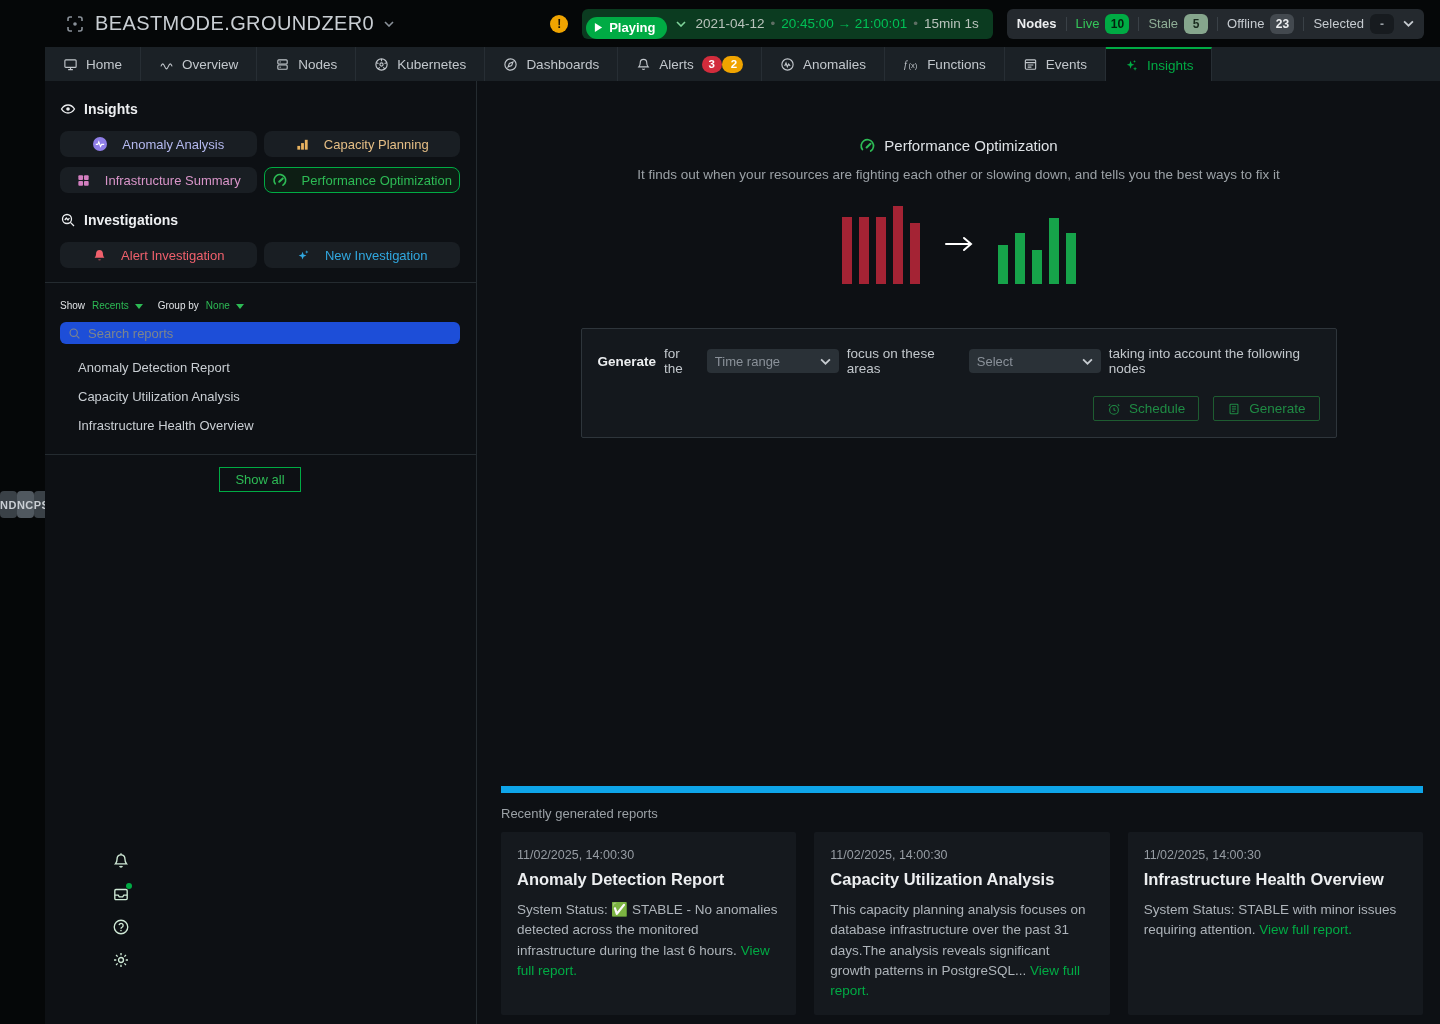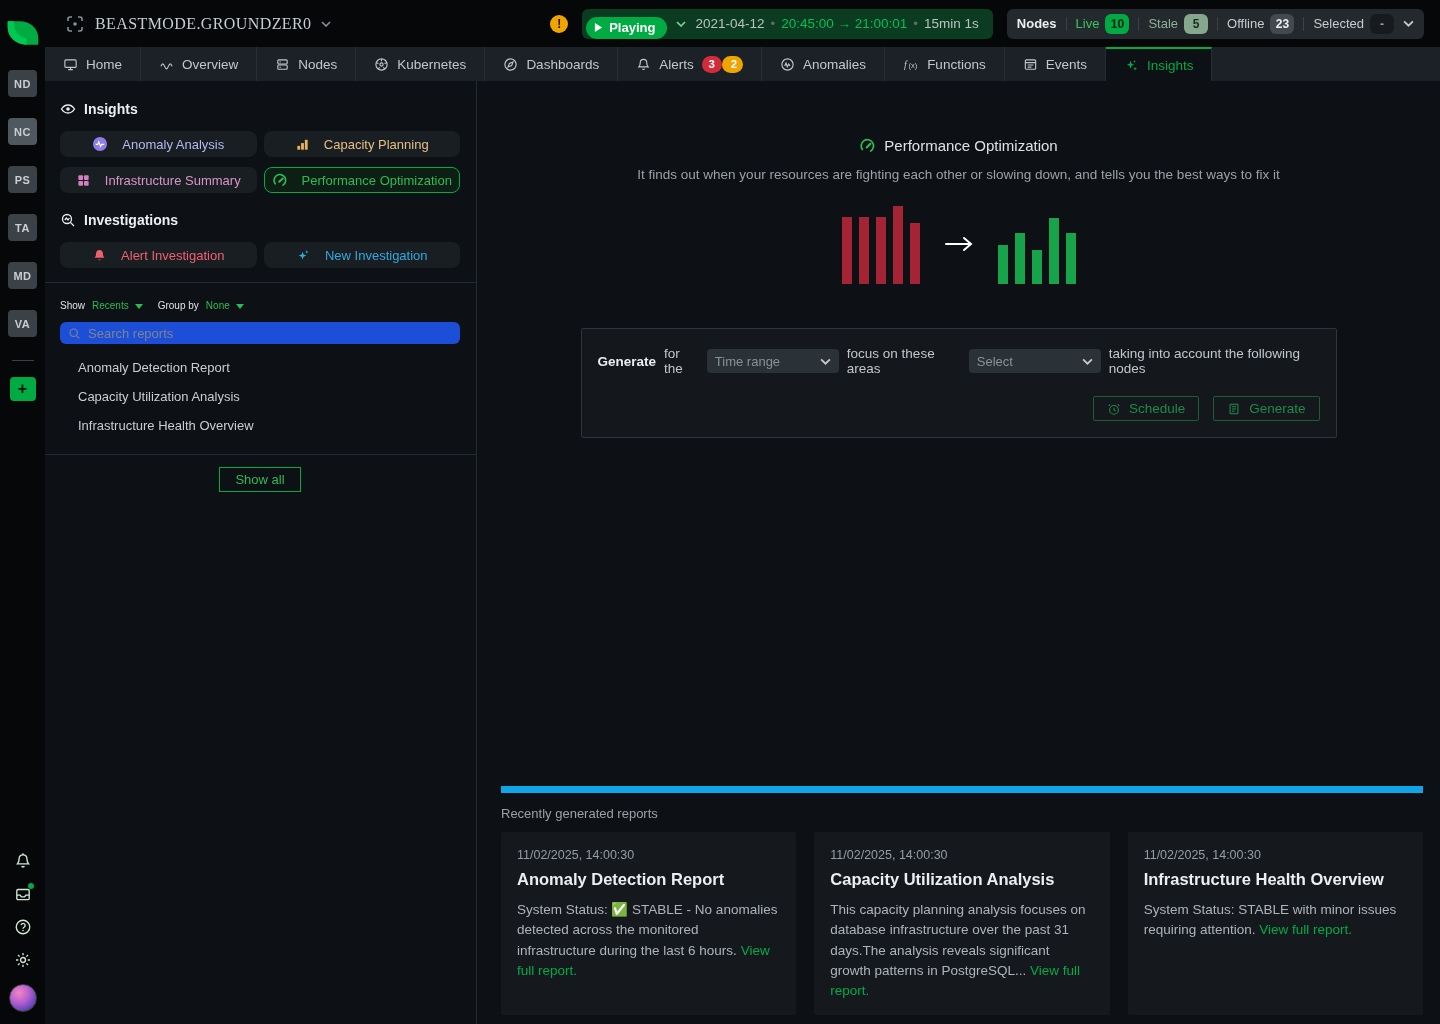--- a/index.html
+++ b/index.html
@@ -7,36 +7,36 @@
     --green:#00AB44; --green-text:#2DBB55; --dim-green:#1F8B44; --dim-green-border:#1E5C31;
     --orange:#F0A400; --red:#D22C3C; --bar-red:#A42334; --bar-green:#16A34A;
     --text:#DEE2E6; --muted:#9BA1A6; --soft:#C6CBD0;
     --tabbar:#1B2126; --tabdiv:#272E34; --divider:#242B30;
   }
   *{margin:0;padding:0;box-sizing:border-box;}
   body{font-family:"Liberation Sans","DejaVu Sans",sans-serif;background:#000;}
   .app{width:1440px;height:1024px;display:flex;background:var(--bg);overflow:hidden;position:relative;}
 
   
-  .rail{width:45px;background:var(--rail-bg);display:flex;flex-direction:column;align-items:center;flex-shrink:0;padding-top:16px;}
+  .rail{width:45px;background:var(--rail-bg);display:flex;flex-direction:row;align-items:center;flex-shrink:0;padding-top:6px;}
   .logo{width:36px;height:34px;margin-bottom:20px;}
   .space{width:29px;height:27px;border-radius:4px;background:#3A4147;color:#C9CED3;font-weight:bold;font-size:11px;letter-spacing:.5px;display:flex;align-items:center;justify-content:center;margin-bottom:21px;cursor:pointer;}
   .space.active{background:#50585F;}
   .rail-div{width:22px;border-top:1px solid #3A4147;margin:2px 0 16px;}
   .plus-btn{width:26px;height:24px;background:var(--green);border:none;border-radius:4px;color:#041007;font-size:16px;font-weight:bold;line-height:1;cursor:pointer;}
   .rail-bottom{margin-top:auto;display:flex;flex-direction:column;align-items:center;gap:15px;padding-bottom:12px;color:#CFE9D6;}
   .rail-icon{width:18px;height:18px;cursor:pointer;position:relative;}
   .rail-icon .dot{position:absolute;top:-2px;right:-2px;width:6px;height:6px;border-radius:50%;background:var(--green);}
   .avatar{width:28px;height:28px;border-radius:50%;background:radial-gradient(circle at 35% 30%,#F287C3 0%,#B85FD0 40%,#6A48B8 70%,#2A2150 100%);cursor:pointer;border:1px solid #3A4147;}
 
   
   .right{flex:1;display:flex;flex-direction:column;min-width:0;}
   .topbar{height:47px;background:var(--rail-bg);display:flex;align-items:center;padding:0 16px 0 20px;flex-shrink:0;}
   .space-picker{display:flex;align-items:center;gap:10px;cursor:pointer;color:#C9CED3;}
-  .space-name{font-size:16px;letter-spacing:.4px;font-family:Liberation Serif, serif;}
+  .space-name{font-size:20px;letter-spacing:.4px;}
   .top-right{margin-left:auto;display:flex;align-items:center;gap:14px;}
   .warn-circle{width:18px;height:18px;border-radius:50%;background:var(--orange);color:#1A1205;font-size:12px;font-weight:bold;display:flex;align-items:center;justify-content:center;cursor:pointer;}
   .play-wrap{background:#0B3B20;border-radius:6px;height:30px;display:flex;align-items:center;gap:9px;padding:0 14px 0 4px;cursor:pointer;}
   .play-pill{background:var(--green);border-radius:13px;height:22px;display:flex;align-items:center;gap:6px;padding:0 12px 0 8px;color:#fff;font-weight:bold;font-size:13px;margin-top:8px;}
   .time-text{font-size:13.5px;color:#B9C3BC;display:flex;align-items:center;gap:6px;}
   .time-green{color:#00C055;}
   .time-dot{color:#5E6E63;}
   .nodes-panel{background:#24292E;border-radius:6px;height:30px;display:flex;align-items:center;gap:9px;padding:0 10px;font-size:13px;cursor:pointer;}
   .nodes-title{color:#ECEEF0;font-weight:bold;}
   .np-div{width:1px;height:14px;background:#3A4147;}

